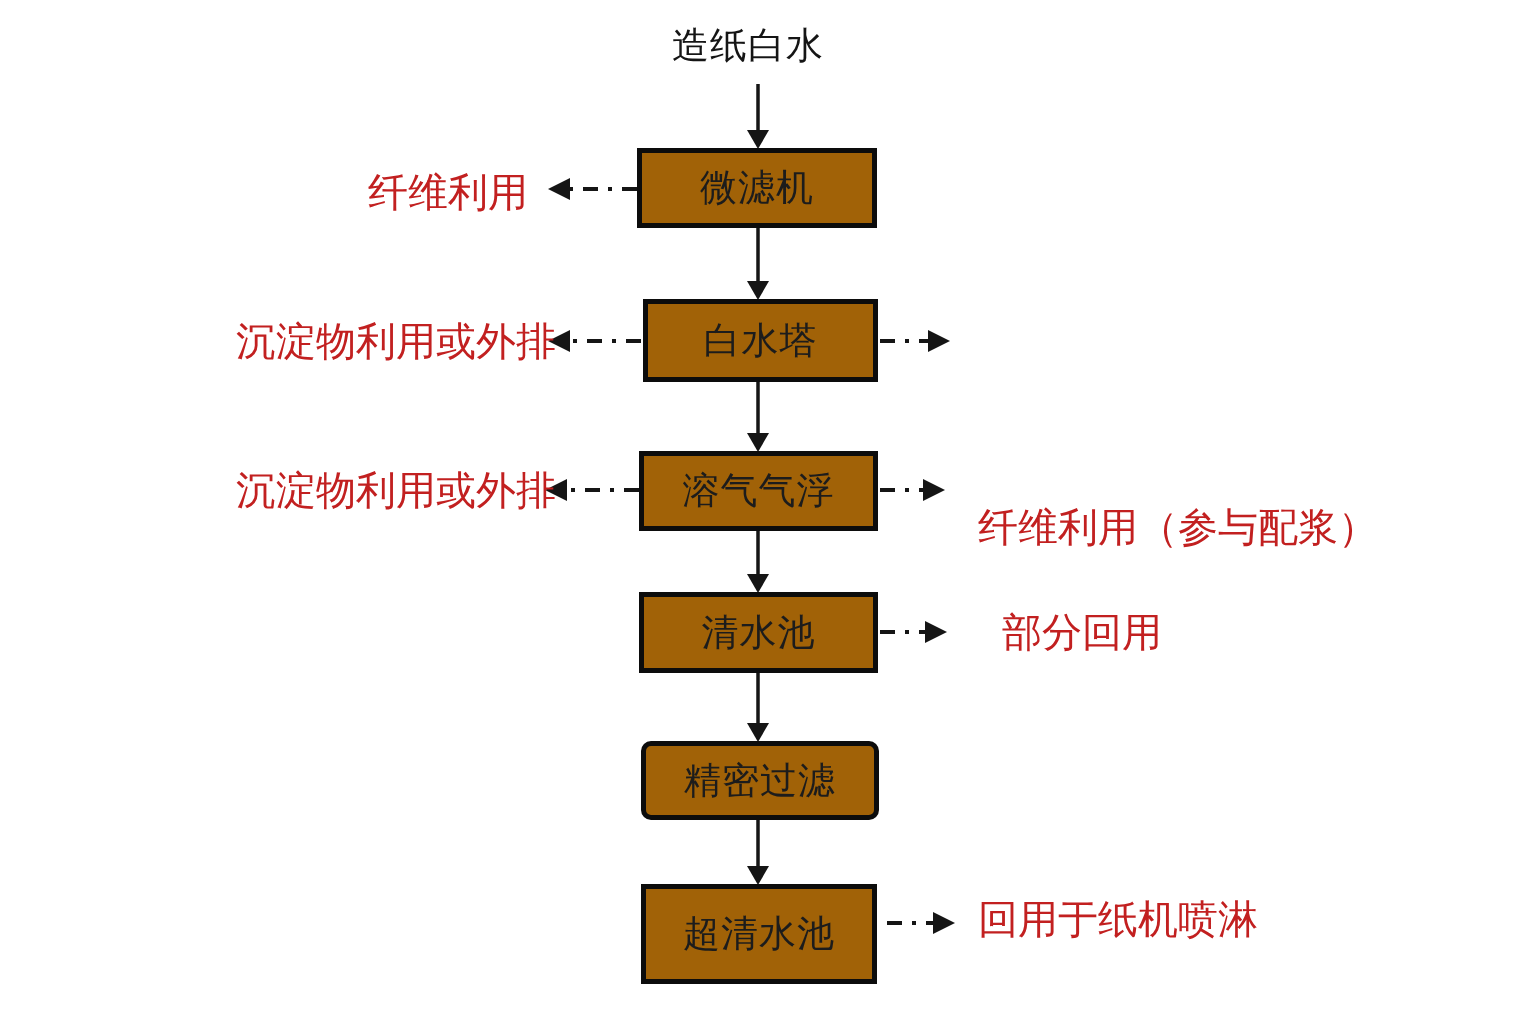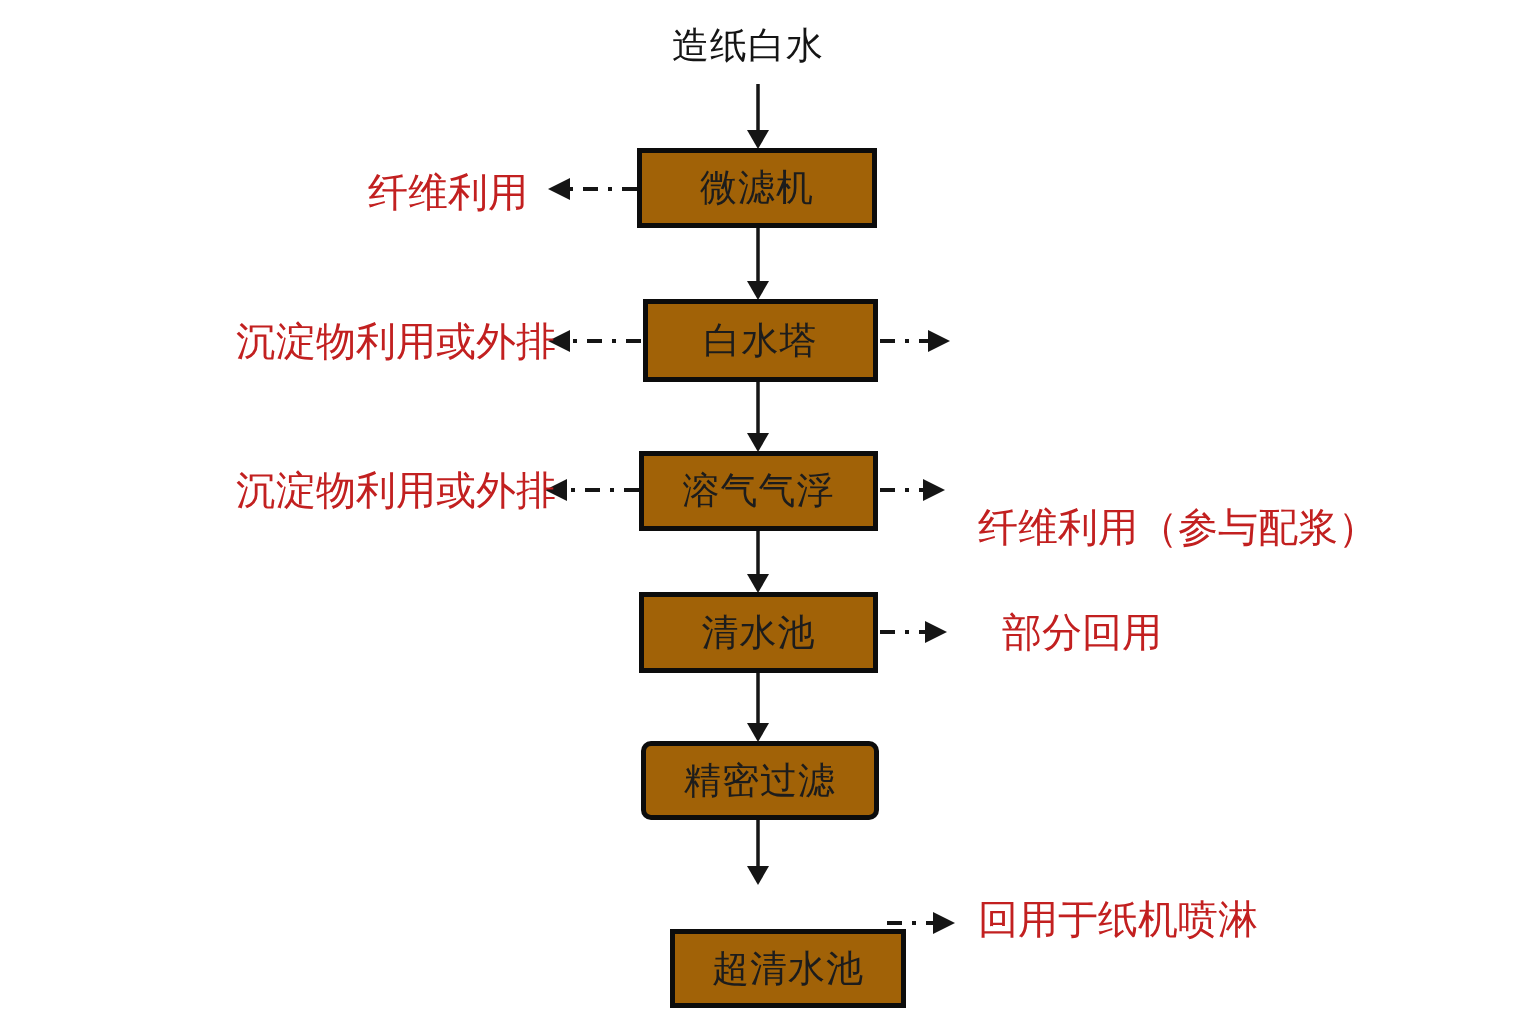--- a/index.html
+++ b/index.html
@@ -42,21 +42,21 @@
     font-size: 37px;
     color: #1c1c1c;
     letter-spacing: 1px;
     white-space: nowrap;
   }
   .b1 { left: 637px; top: 148px; width: 240px; height: 80px; }
   .b2 { left: 643px; top: 299px; width: 235px; height: 83px; }
   .b3 { left: 639px; top: 451px; width: 239px; height: 80px; }
   .b4 { left: 639px; top: 592px; width: 239px; height: 81px; }
   .b5 { left: 641px; top: 741px; width: 238px; height: 79px; border-radius: 10px; }
-  .b6 { left: 670px; top: 884px; width: 236px; height: 79px; margin-top: 45px; }
+  .b6 { left: 641px; top: 884px; width: 236px; height: 100px; }
   .side-label {
     position: absolute;
     font-size: 40px;
     line-height: 42px;
     color: var(--red);
     white-space: nowrap;
   }
   .side-label.left-col { left: 236px; width: 292px; }
   .sl-l0 { top: 172px; text-align: right; }
   .sl-l1 { top: 321px; text-align: left; }

